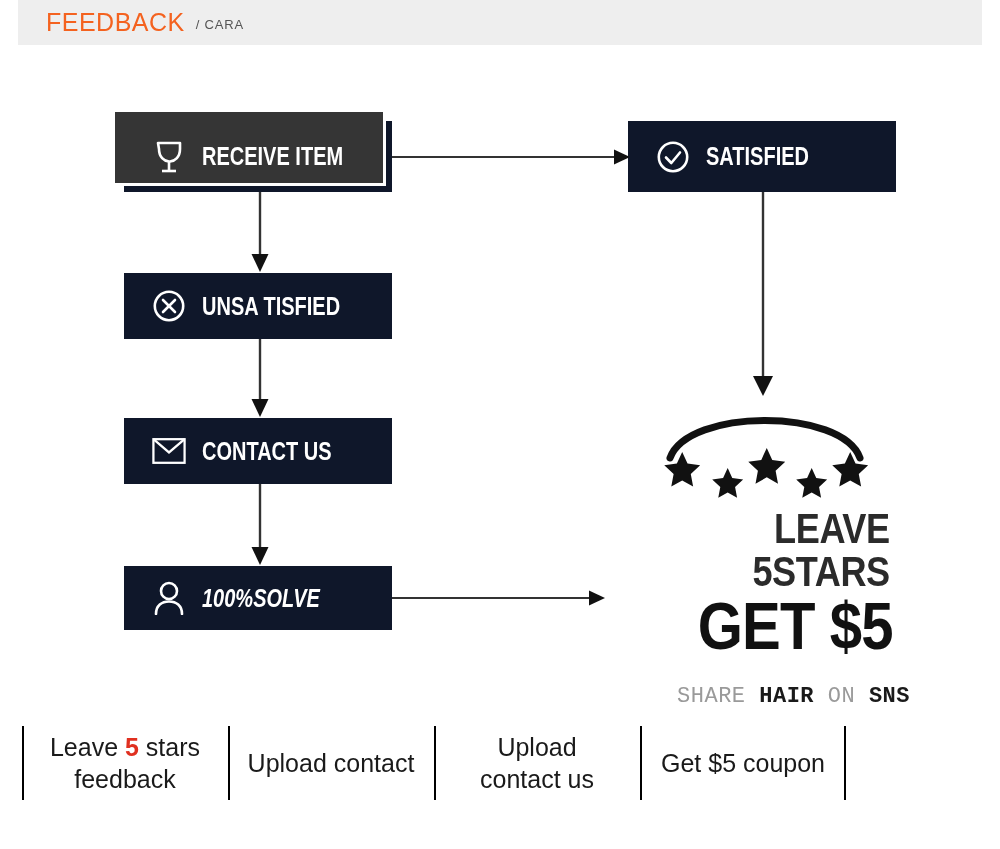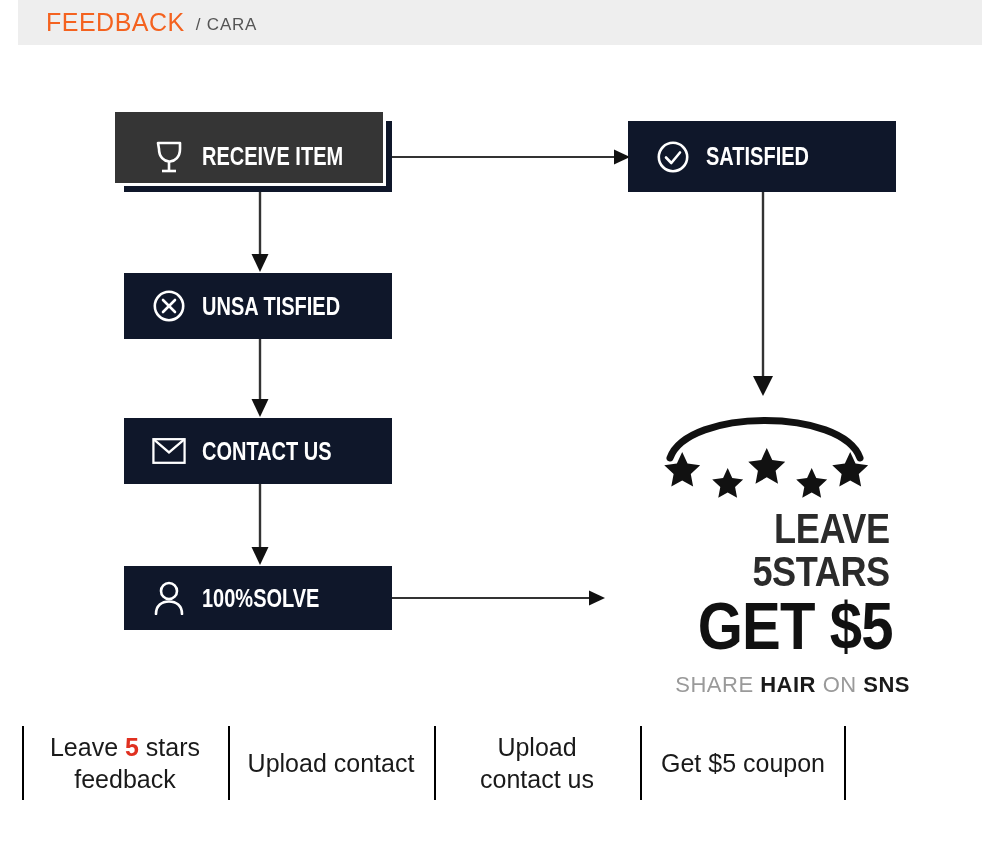--- a/index.html
+++ b/index.html
@@ -33,21 +33,21 @@
     padding-left: 28px;
   }
   .header-title {
     font-size: 25px;
     letter-spacing: 0.5px;
     color: #f4621f;
     font-weight: 400;
     font-family: "Liberation Sans", sans-serif;
   }
   .header-sub {
-    font-size: 17px;
+    font-size: 13px;
     color: #555555;
     margin-left: 11px;
     letter-spacing: 0.8px;
     position: relative;
     top: 2px;
   }
 
   
   .flow-box {
     position: absolute;
@@ -85,21 +85,21 @@
     display: flex;
     align-items: center;
     justify-content: center;
   }
   .flow-icon svg { display: block; }
 
   #box-receive   { left: 124px; top: 121px; width: 268px; height: 71px; z-index: 3; }
   #box-satisfied { left: 628px; top: 121px; width: 268px; height: 71px; }
   #box-unsat     { left: 124px; top: 273px; width: 268px; height: 66px; }
   #box-contact   { left: 124px; top: 418px; width: 268px; height: 66px; }
-  #box-solve     { left: 124px; top: 566px; width: 268px; height: 64px; }
+  #box-solve     { left: 124px; top: 566px; width: 268px; height: 64px; font-style: italic; }
 
   
   .conn { position: absolute; }
   .conn svg { display: block; overflow: visible; }
 
   #conn-receive-satisfied { left: 392px; top: 147px; }
   #conn-receive-unsat     { left: 245px; top: 192px; }
   #conn-unsat-contact     { left: 245px; top: 339px; }
   #conn-contact-solve     { left: 245px; top: 484px; }
   #conn-solve-reward      { left: 392px; top: 588px; }
@@ -129,26 +129,26 @@
     font-size: 66px;
     font-weight: 700;
     color: #111111;
     letter-spacing: -1px;
     transform: scaleX(0.88);
     line-height: 0.92;
     margin-top: 2px;
     font-family: "Liberation Sans", sans-serif;
   }
   .reward-line3 {
-    margin-top: 16px;
+    margin-top: 28px;
     font-size: 22px;
     letter-spacing: 0.5px;
     color: #9a9a9a;
     font-weight: 400;
-    font-family: Liberation Sans, sans-serif;
+    font-family: Liberation Mono, monospace;
   }
   .reward-line3 .strong { color: #1a1a1a; font-weight: 700; }
 
   
   #footer {
     position: absolute;
     left: 22px;
     top: 722px;
     width: 824px;
     height: 82px;

